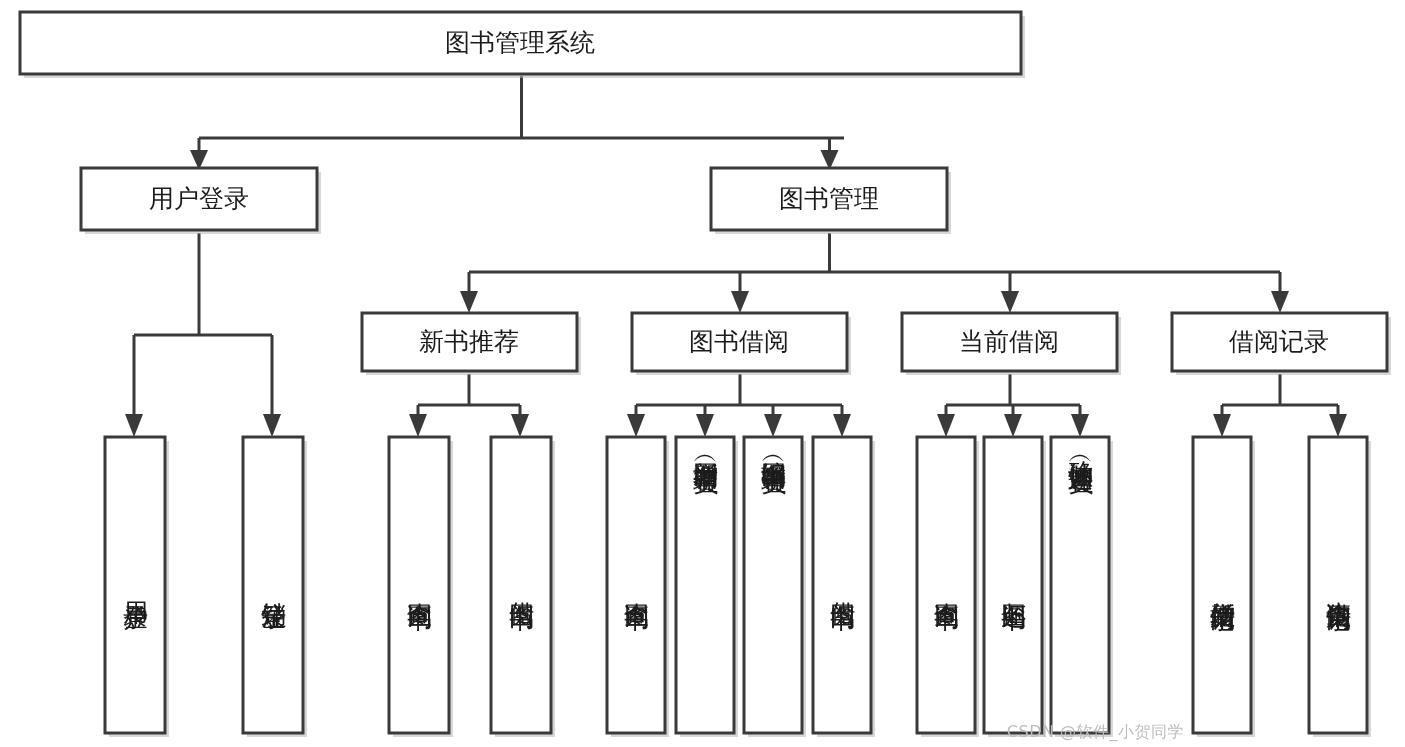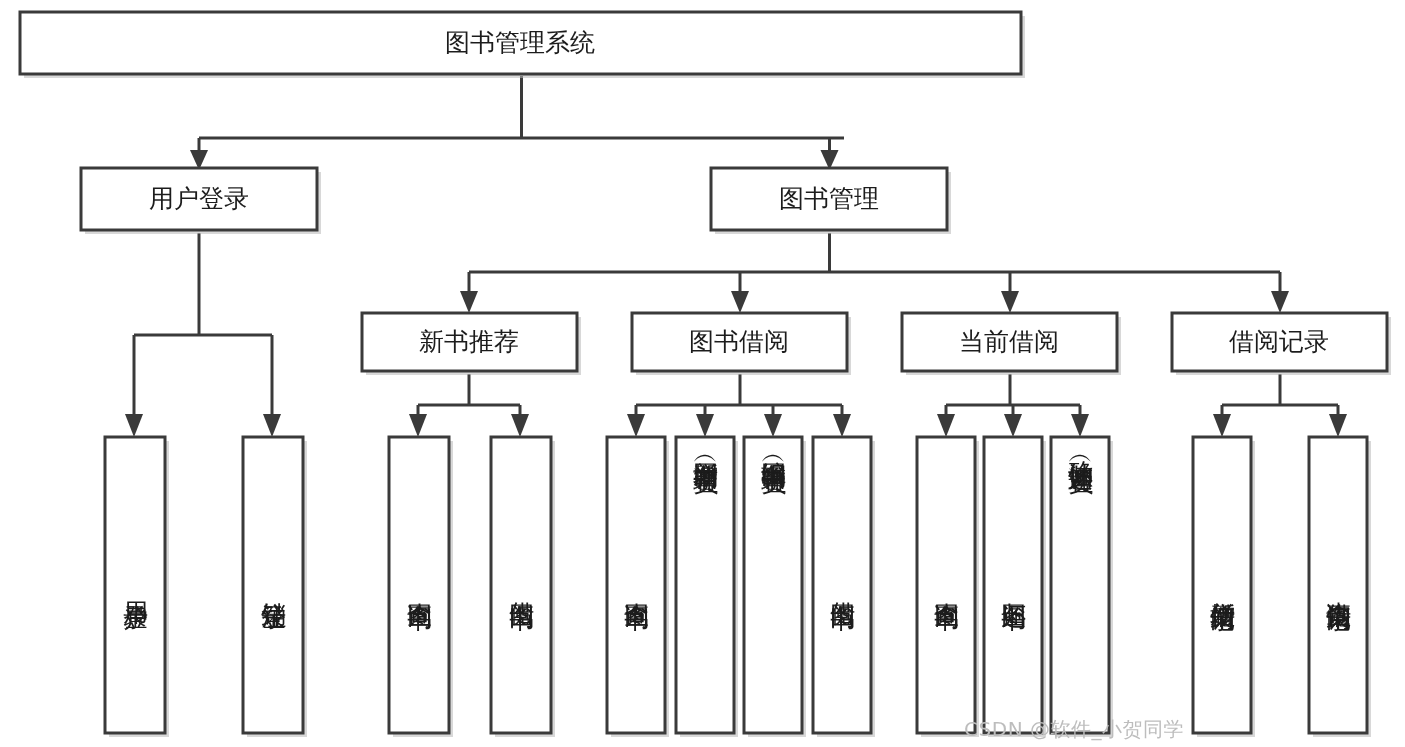--- a/index.html
+++ b/index.html
@@ -67,21 +67,21 @@
     color: #1c1c1c;
     letter-spacing: 1.5px;
     white-space: nowrap;
     text-align: center;
   }
   #watermark {
     position: absolute;
     right: 8px;
     bottom: 4px;
     font-family: "DejaVu Sans", "Liberation Sans", sans-serif;
-    font-size: 20px;
+    font-size: 16px;
     color: #bdbdbd;
     letter-spacing: 0.5px;
     user-select: none;
     white-space: nowrap;
   }
 </style>
 </head>
 <body>
 
 <div id="diagram-root">

